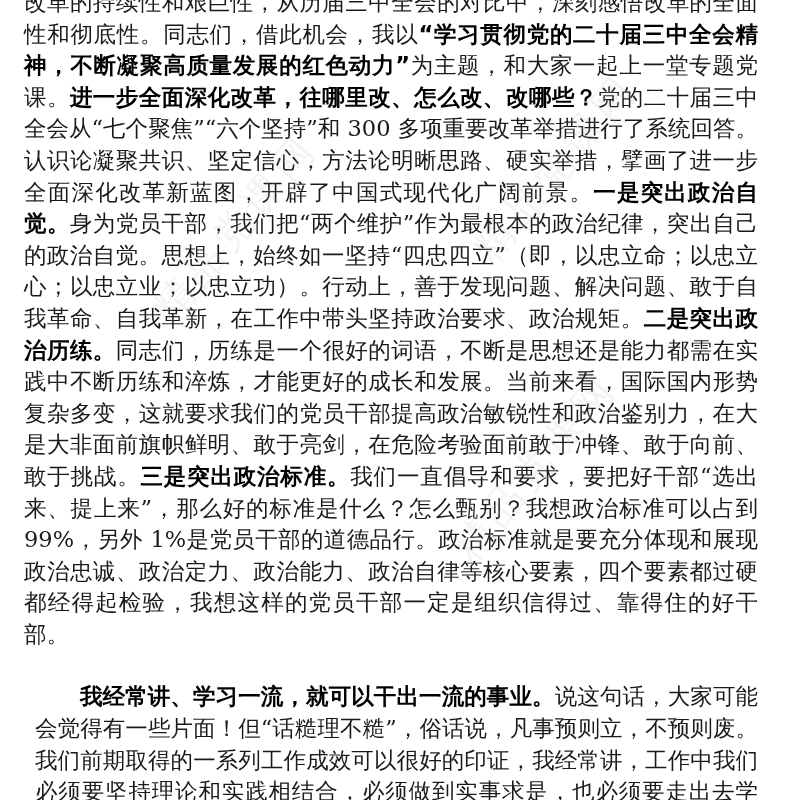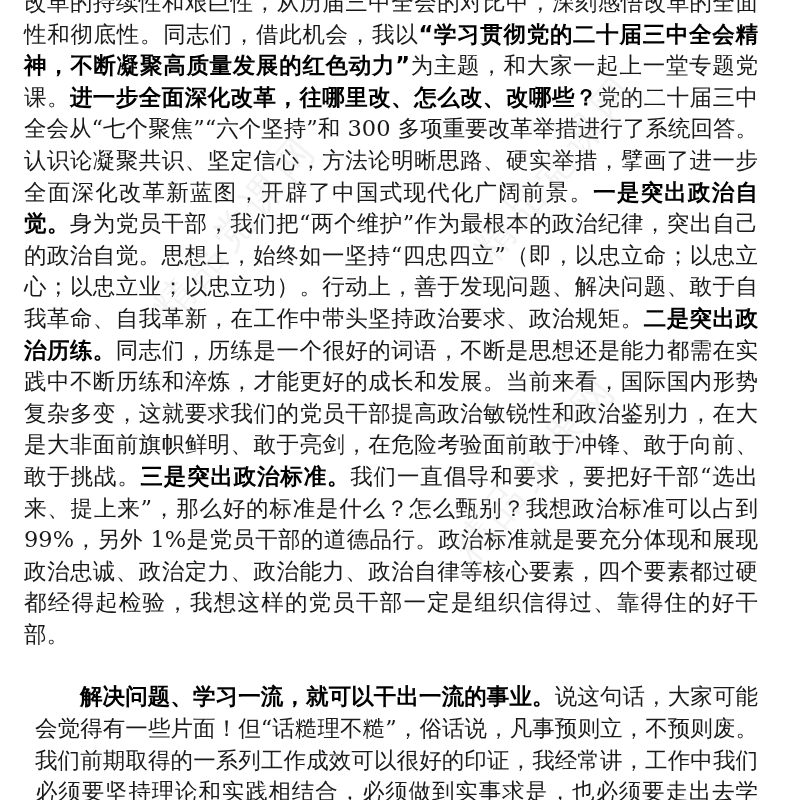--- a/index.html
+++ b/index.html
@@ -19,19 +19,19 @@
   }
 </style>
 </head>
 <body>
 
 <div class="page">
   <p class="para">
     <span>改革的持续性和艰巨性，从历届三中全会的对比中，深刻感悟改革的全面性和彻底性。同志们，借此机会，我以</span><b>“学习贯彻党的二十届三中全会精神，不断凝聚高质量发展的红色动力”</b><span>为主题，和大家一起上一堂专题党课。</span><b>进一步全面深化改革，往哪里改、怎么改、改哪些？</b><span>党的二十届三中全会从“七个聚焦”“六个坚持”和 300 多项重要改革举措进行了系统回答。认识论凝聚共识、坚定信心，方法论明晰思路、硬实举措，擘画了进一步全面深化改革新蓝图，开辟了中国式现代化广阔前景。</span><b>一是突出政治自觉。</b><span>身为党员干部，我们把“两个维护”作为最根本的政治纪律，突出自己的政治自觉。思想上，始终如一坚持“四忠四立”（即，以忠立命；以忠立心；以忠立业；以忠立功）。行动上，善于发现问题、解决问题、敢于自我革命、自我革新，在工作中带头坚持政治要求、政治规矩。</span><b>二是突出政治历练。</b><span>同志们，历练是一个很好的词语，不断是思想还是能力都需在实践中不断历练和淬炼，才能更好的成长和发展。当前来看，国际国内形势复杂多变，这就要求我们的党员干部提高政治敏锐性和政治鉴别力，在大是大非面前旗帜鲜明、敢于亮剑，在危险考验面前敢于冲锋、敢于向前、敢于挑战。</span><b>三是突出政治标准。</b><span>我们一直倡导和要求，要把好干部“选出来、提上来”，那么好的标准是什么？怎么甄别？我想政治标准可以占到 99%，另外 1%是党员干部的道德品行。政治标准就是要充分体现和展现政治忠诚、政治定力、政治能力、政治自律等核心要素，四个要素都过硬都经得起检验，我想这样的党员干部一定是组织信得过、靠得住的好干部。</span>
   </p>
   <p class="para para2">
-    <b>解决问题、学习一流，就可以干出一流的事业。</b><span>说这句话，大家可能会觉得有一些片面！但“话糙理不糙”，俗话说，凡事预则立，不预则废。我们前期取得的一系列工作成效可以很好的印证，我经常讲，工作中我们必须要坚持理论和实践相结合，必须做到实事求是，也必须要走出去学习、借鉴别人好的经验和做法。</span>
+    <b>我经常讲、学习一流，就可以干出一流的事业。</b><span>说这句话，大家可能会觉得有一些片面！但“话糙理不糙”，俗话说，凡事预则立，不预则废。我们前期取得的一系列工作成效可以很好的印证，我经常讲，工作中我们必须要坚持理论和实践相结合，必须做到实事求是，也必须要走出去学习、借鉴别人好的经验和做法。</span>
   </p>
 </div>
 
 <div class="wm" style="left:120px; top:200px;">精品党课网</div>
 <div class="wm" style="left:420px; top:440px;">精品党课网</div>
 <div class="wm" style="left:440px; top:140px;">精品党课网</div>
 
 </body></html>

